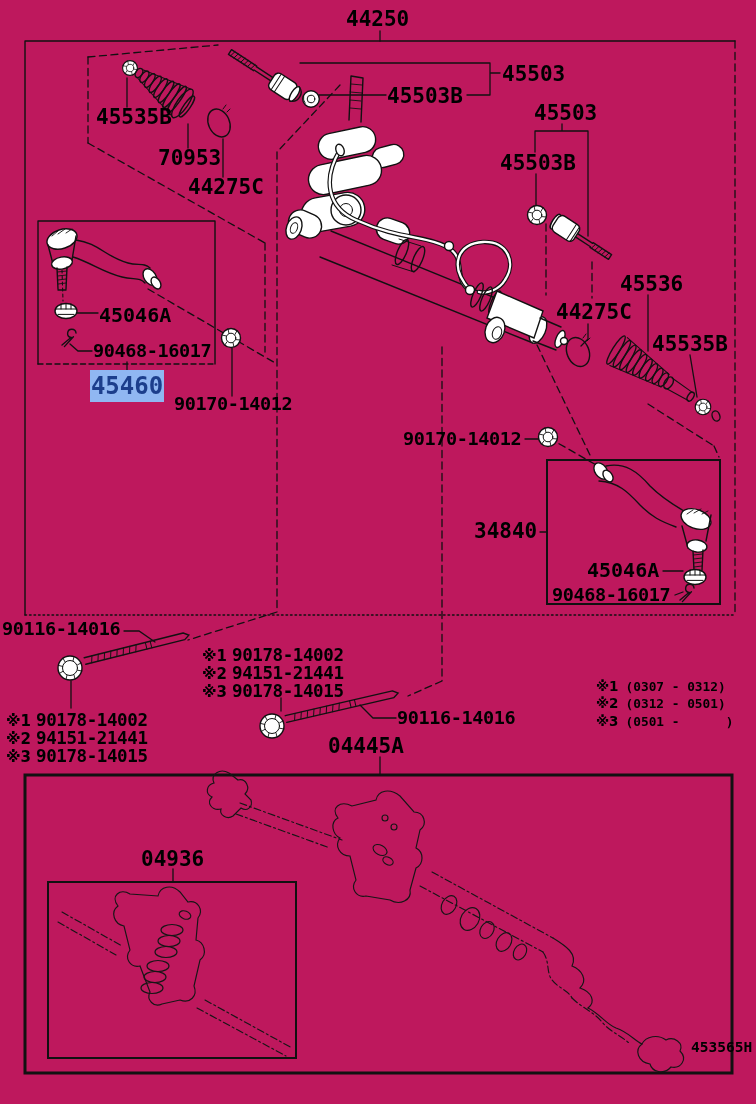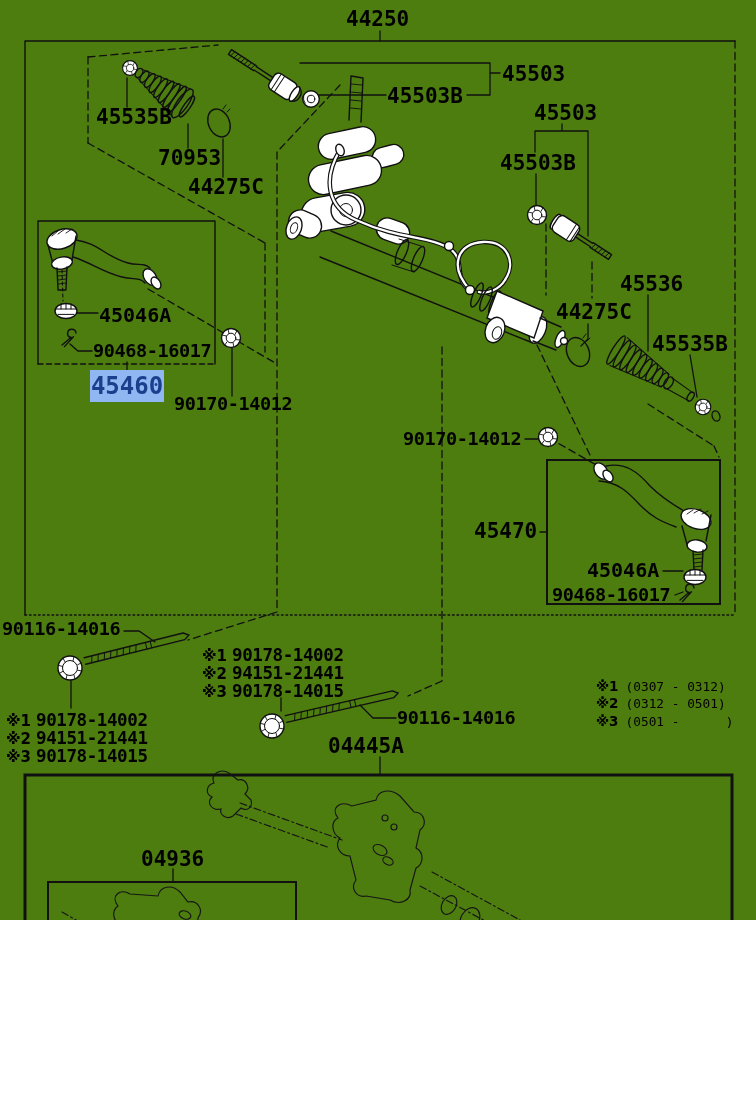--- a/index.html
+++ b/index.html
@@ -1,16 +1,16 @@
 <!DOCTYPE html>
 <html><head>
 <meta charset="utf-8">
 <style>
   html,body{margin:0;padding:0;background:#fff;}
-  .stage{position:relative;width:756px;height:920px;background:#4d7c0f;overflow:hidden;
+  .stage{position:relative;width:756px;height:1104px;background:#be185d;overflow:hidden;
          font-family:"DejaVu Sans Mono",monospace;}
   svg.art{position:absolute;left:0;top:0;z-index:1;}
   svg.art *{stroke:#111;fill:none;stroke-width:1.4;stroke-linecap:round;}
   svg.art .thin{stroke-width:1;}
   svg.art .vthin{stroke-width:0.9;}
   svg.art .wfill{fill:#fff;}
   svg.art .ldr{stroke-width:1.3;}
   svg.art .dsh{stroke-dasharray:7 4.5;stroke-width:1.3;}
   svg.art .dshs{stroke-dasharray:3 3;stroke-width:1.1;}
   svg.art .dot{stroke-dasharray:1.6 2.9;stroke-width:1.4;}
@@ -28,21 +28,21 @@
   .s14{font-size:14.5px;}
   .hl{position:absolute;z-index:2;left:90px;top:370px;width:74px;height:32px;
       text-align:center;line-height:32px;font-weight:bold;font-size:24px;}
   .plist{position:absolute;z-index:2;font-weight:bold;}
   .plist .row{display:flex;align-items:baseline;gap:5px;height:17.8px;}
   .plist .mark{font-family:"DejaVu Sans",sans-serif;font-size:15px;font-weight:bold;}
   .plist .num{font-size:17.5px;letter-spacing:-0.4px;font-weight:bold;}
   .notes{position:absolute;z-index:2;font-weight:bold;}
   .notes .row{display:flex;align-items:baseline;gap:7px;height:17.3px;}
   .notes .mark{font-family:"DejaVu Sans",sans-serif;font-size:13.5px;font-weight:bold;}
-  .notes .rng{font-size:12.8px;white-space:pre;font-weight:normal;}
+  .notes .rng{font-size:12.8px;white-space:pre;font-weight:bold;}
 </style>
 </head>
 <body>
 
 <div class="stage">
 
 <svg class="art" width="756" height="1108" viewBox="0 0 756 1108">
   <defs>
     <g id="gnut">
       <circle r="9.5" class="wfill"></circle>
@@ -341,21 +341,21 @@
 <div class="lbl s21" style="left:158px;top:148px">70953</div>
 <div class="lbl s21" style="left:188px;top:177px">44275C</div>
 <div class="lbl s21" style="left:620px;top:274px">45536</div>
 <div class="lbl s21" style="left:556px;top:302px">44275C</div>
 <div class="lbl s21" style="left:652px;top:334px">45535B</div>
 <div class="lbl s20" style="left:99px;top:305px">45046A</div>
 <div class="lbl s18" style="left:93px;top:342px">90468-16017</div>
 <div class="hl" style="background: rgb(144, 183, 242); color: rgb(28, 62, 140);">45460</div>
 <div class="lbl s18" style="left:174px;top:395px">90170-14012</div>
 <div class="lbl s18" style="left:403px;top:430px">90170-14012</div>
-<div class="lbl s21" style="left:474px;top:521px">45470</div>
+<div class="lbl s21" style="left:474px;top:521px">34840</div>
 <div class="lbl s20" style="left:587px;top:560px">45046A</div>
 <div class="lbl s18" style="left:552px;top:586px">90468-16017</div>
 <div class="lbl s18" style="left:2px;top:620px">90116-14016</div>
 <div class="lbl s18" style="left:397px;top:709px">90116-14016</div>
 <div class="lbl s21" style="left:328px;top:736px">04445A</div>
 <div class="lbl s21" style="left:141px;top:849px">04936</div>
 <div class="lbl s14" style="left:691px;top:1040px">453565H</div>
 
 <div class="plist" style="left:202px;top:645px">
   <div class="row">

